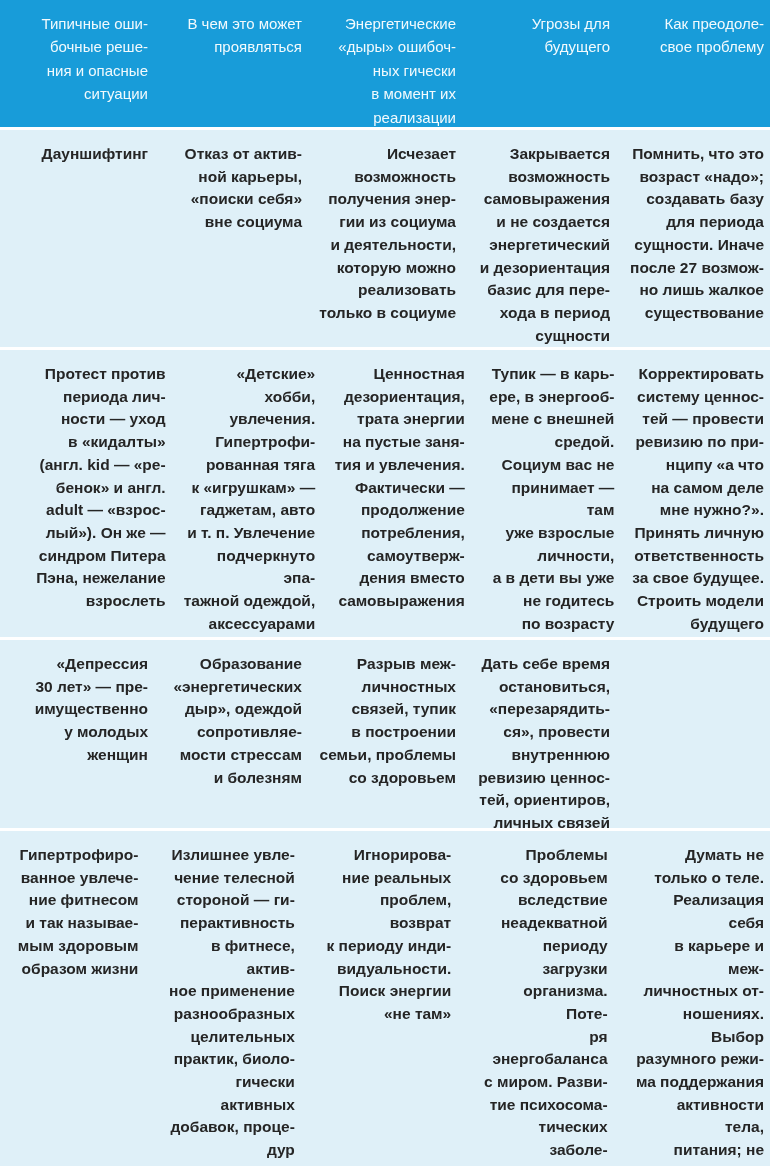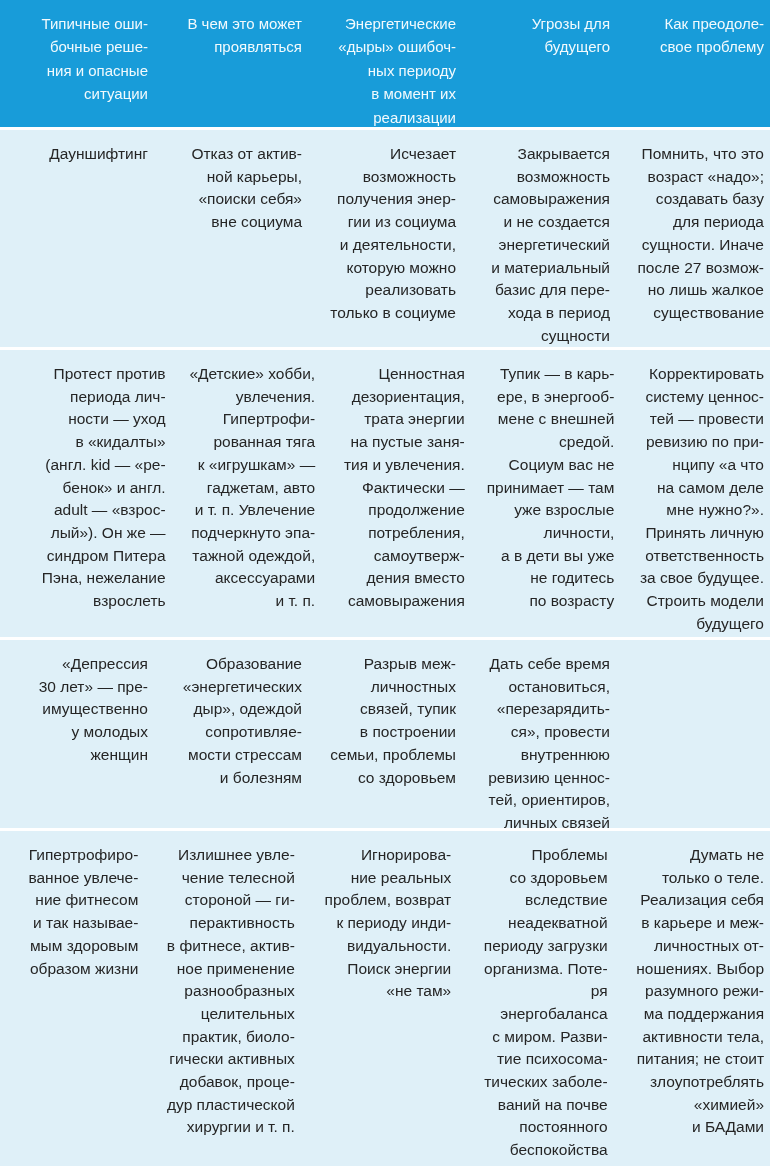--- a/index.html
+++ b/index.html
@@ -37,38 +37,39 @@
     color:#F2FAFD;
     font-size:15px;
     line-height:23.4px;
     font-weight:400;
     padding-top:12px;
   }
   .body-row .cell{
     color:#252525;
     font-size:15.5px;
     line-height:22.7px;
+    font-weight:bold;
   }
 </style>
 </head>
 <body>
 
 <div class="page">
   <div class="table">
 
     <div class="row header-row">
       <div class="cell">Типичные оши-
 бочные реше-
 ния и опасные
 ситуации</div>
       <div class="cell">В чем это может
 проявляться</div>
       <div class="cell">Энергетические
 «дыры» ошибоч-
-ных периоду
+ных гически
 в момент их
 реализации</div>
       <div class="cell">Угрозы для
 будущего</div>
       <div class="cell">Как преодоле-
 свое проблему</div>
     </div>
 
     <div class="row body-row r1">
       <div class="cell">Дауншифтинг</div>
@@ -82,21 +83,21 @@
 гии из социума
 и деятельности,
 которую можно
 реализовать
 только в социуме</div>
       <div class="cell">Закрывается
 возможность
 самовыражения
 и не создается
 энергетический
-и материальный
+и дезориентация
 базис для пере-
 хода в период
 сущности</div>
       <div class="cell">Помнить, что это
 возраст «надо»;
 создавать базу
 для периода
 сущности. Иначе
 после 27 возмож-
 но лишь жалкое

